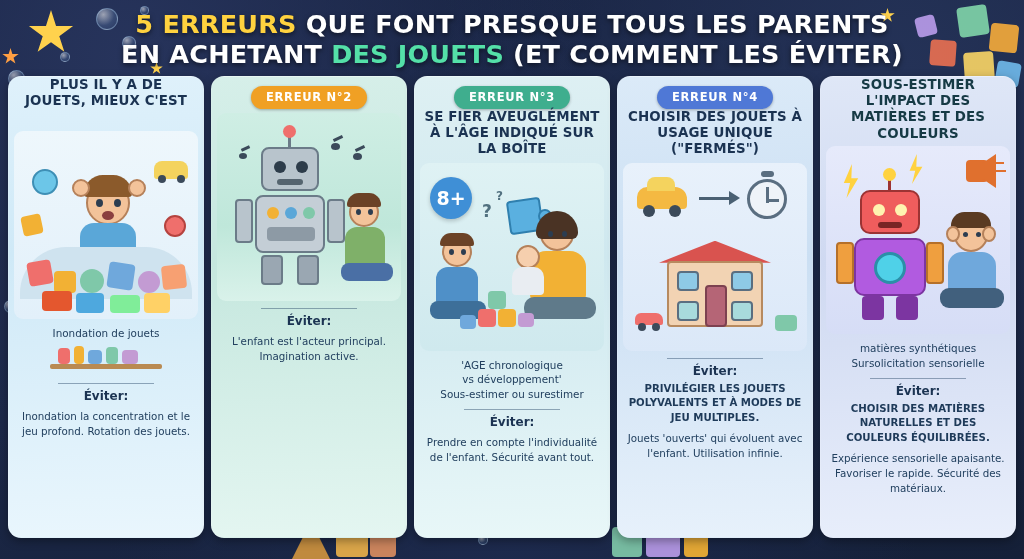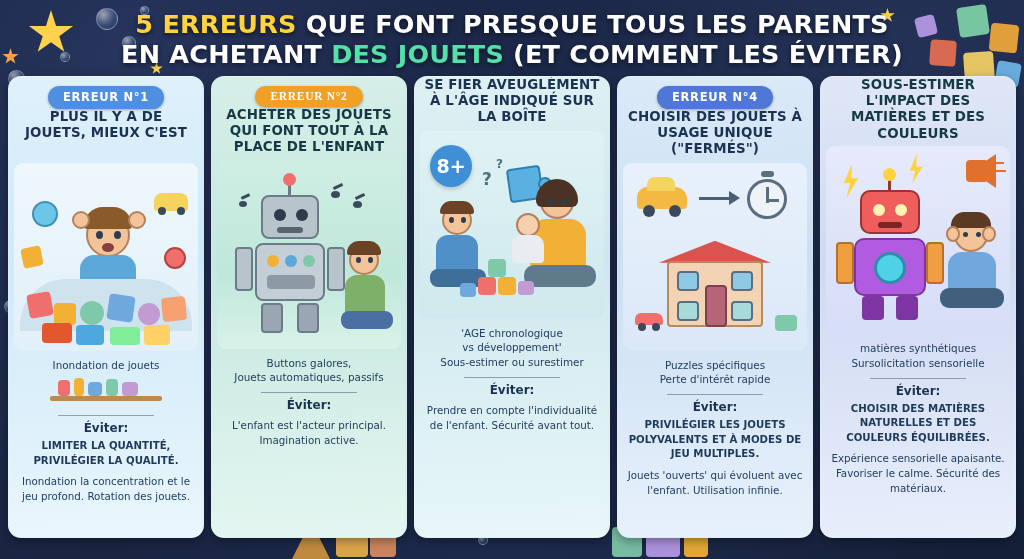--- a/index.html
+++ b/index.html
@@ -85,21 +85,21 @@
     border-radius: 13px;
     font-size: 11.5px;
     font-weight: bold;
     letter-spacing: .7px;
     color: #fff;
     text-transform: uppercase;
     box-shadow: 0 1px 3px rgba(0,0,0,.3);
     white-space: nowrap;
   }
   .b1 { background: #4f8fe0; }
-  .b2 { background: #f0a024; font-family: Liberation Serif, serif; }
+  .b2 { background: #f0a024; }
   .b3 { background: #3fae8e; }
   .b4 { background: #4f78d6; }
   .b5 { background: #e0702e; }
 
   .card-title {
     margin-top: 0;
     padding: 0 9px;
     text-align: center;
     font-size: 13.4px;
     line-height: 1.22;
@@ -212,21 +212,20 @@
   <header id="title-block">
     <h1>
       <span class="hl-yellow">5 ERREURS</span><span> QUE FONT PRESQUE TOUS LES PARENTS</span><br>
       <span>EN ACHETANT </span><span class="hl-green">DES JOUETS</span><span> (ET COMMENT LES ÉVITER)</span>
     </h1>
   </header>
 
   <div id="columns">
 
     <section class="card c1">
-      <div class="badge b1">ERREUR N°1</div>
       <div class="card-title">PLUS IL Y A DE JOUETS, MIEUX C'EST</div>
 
       <div class="illus">
         <div class="ill-bg i1"></div>
 
         <div class="sh rd" style="left:18px;top:38px;width:26px;height:26px;background:#6cc6e8;border:2px solid #3e8fb5;"></div>
         <div class="sh rr" style="left:8px;top:84px;width:20px;height:20px;background:#f2b134;transform:rotate(-12deg);"></div>
         <div class="sh rr" style="left:140px;top:30px;width:34px;height:18px;background:#f4d35e;border-radius:8px 8px 3px 3px;"></div>
         <div class="sh rd" style="left:144px;top:44px;width:8px;height:8px;background:#3b4a5a;"></div>
         <div class="sh rd" style="left:163px;top:44px;width:8px;height:8px;background:#3b4a5a;"></div>
@@ -261,34 +260,29 @@
       <div style="position:relative;width:120px;height:32px;margin-top:4px;">
         <div class="sh rr" style="left:12px;top:4px;width:12px;height:16px;background:#ef6f6c;"></div>
         <div class="sh rr" style="left:28px;top:2px;width:10px;height:18px;background:#f2b134;"></div>
         <div class="sh rr" style="left:42px;top:6px;width:14px;height:14px;background:#6fa8dc;"></div>
         <div class="sh rr" style="left:60px;top:3px;width:12px;height:17px;background:#7fc8a9;"></div>
         <div class="sh rr" style="left:76px;top:6px;width:16px;height:14px;background:#c39bd3;"></div>
         <div class="sh" style="left:4px;top:20px;width:112px;height:5px;background:#b98a52;border-radius:2px;"></div>
       </div>
 
       <div class="eviter">Éviter:</div>
-      <div class="caps">
-        <span class="line">LIMITER LA QUANTITÉ,</span>
-        <span class="line">PRIVILÉGIER LA QUALITÉ.</span>
-      </div>
       <div class="tail">
         <span class="line">Inondation la concentration</span>
         <span class="line">et le jeu profond.</span>
         <span class="line">Rotation des jouets.</span>
       </div>
     </section>
 
     <section class="card c2">
       <div class="badge b2">ERREUR N°2</div>
-      <div class="card-title">ACHETER DES JOUETS QUI FONT TOUT À LA PLACE DE L'ENFANT</div>
 
       <div class="illus">
         <div class="ill-bg i2"></div>
 
         <div class="sh rr" style="left:44px;top:34px;width:58px;height:44px;background:#b8c4cc;border:2px solid #6b7b88;border-radius:8px;"></div>
         <div class="sh rd" style="left:57px;top:48px;width:12px;height:12px;background:#2d3c4a;"></div>
         <div class="sh rd" style="left:79px;top:48px;width:12px;height:12px;background:#2d3c4a;"></div>
         <div class="sh rr" style="left:60px;top:66px;width:26px;height:6px;background:#55646f;"></div>
         <div class="sh" style="left:71px;top:20px;width:3px;height:16px;background:#6b7b88;"></div>
         <div class="sh rd" style="left:66px;top:12px;width:13px;height:13px;background:#ef6f6c;"></div>
@@ -310,32 +304,29 @@
         <div class="sh rd" style="left:22px;top:40px;width:8px;height:6px;background:#3b4a5a;"></div>
 
         <div class="sh rd" style="left:132px;top:84px;width:30px;height:30px;background:#f3c39a;border:2px solid #b5815a;"></div>
         <div class="sh" style="left:130px;top:80px;width:34px;height:14px;background:#6b4226;border-radius:17px 17px 3px 3px;"></div>
         <div class="sh rd" style="left:139px;top:96px;width:5px;height:6px;background:#2c3d50;"></div>
         <div class="sh rd" style="left:151px;top:96px;width:5px;height:6px;background:#2c3d50;"></div>
         <div class="sh" style="left:128px;top:114px;width:40px;height:40px;background:#7fb069;border-radius:12px 12px 4px 4px;"></div>
         <div class="sh" style="left:124px;top:150px;width:52px;height:18px;background:#4a6fa5;border-radius:8px;"></div>
       </div>
 
-      <div class="body-text">
-        <span class="line">Buttons galores,</span>
-        <span class="line">Jouets automatiques, passifs</span>
-      </div>
       <div class="eviter">Éviter:</div>
       <div class="tail">
         <span class="line">L'enfant est l'acteur principal.</span>
         <span class="line">Imagination active.</span>
       </div>
     </section>
 
     <section class="card c3">
+      <div class="badge b3">ERREUR N°3</div>
       <div class="card-title">SE FIER AVEUGLÉMENT À L'ÂGE INDIQUÉ SUR LA BOÎTE</div>
 
       <div class="illus">
         <div class="ill-bg i3"></div>
 
         <div class="sh rd" style="left:10px;top:14px;width:42px;height:42px;background:#3f8fd6;box-shadow:0 2px 4px rgba(0,0,0,.2);"></div>
         <div class="sh" style="left:10px;top:14px;width:42px;height:42px;color:#fff;font-size:19px;font-weight:bold;display:flex;align-items:center;justify-content:center;">8+</div>
 
         <div class="sh" style="left:62px;top:38px;color:#51707f;font-size:17px;font-weight:bold;">?</div>
         <div class="sh" style="left:76px;top:26px;color:#51707f;font-size:12px;font-weight:bold;">?</div>
@@ -407,24 +398,20 @@
         <div class="sh rr" style="left:82px;top:122px;width:22px;height:42px;background:#b56576;border:2px solid #7d4150;"></div>
         <div class="sh rr" style="left:54px;top:138px;width:22px;height:20px;background:#a8dadc;border:2px solid #5a6e80;"></div>
         <div class="sh rr" style="left:108px;top:138px;width:22px;height:20px;background:#a8dadc;border:2px solid #5a6e80;"></div>
 
         <div class="sh rr" style="left:12px;top:150px;width:28px;height:12px;background:#ef6f6c;border-radius:6px 7px 2px 2px;"></div>
         <div class="sh rd" style="left:15px;top:160px;width:8px;height:8px;background:#3b4a5a;"></div>
         <div class="sh rd" style="left:29px;top:160px;width:8px;height:8px;background:#3b4a5a;"></div>
         <div class="sh rr" style="left:152px;top:152px;width:22px;height:16px;background:#7fc8a9;"></div>
       </div>
 
-      <div class="body-text">
-        <span class="line">Puzzles spécifiques</span>
-        <span class="line">Perte d'intérêt rapide</span>
-      </div>
       <div class="eviter">Éviter:</div>
       <div class="caps">
         <span class="line">PRIVILÉGIER LES JOUETS</span>
         <span class="line">POLYVALENTS ET À MODES DE</span>
         <span class="line">JEU MULTIPLES.</span>
       </div>
       <div class="tail">
         <span class="line">Jouets 'ouverts' qui évoluent</span>
         <span class="line">avec l'enfant.</span>
         <span class="line">Utilisation infinie.</span>
@@ -473,21 +460,21 @@
         <span class="line">Sursolicitation sensorielle</span>
       </div>
       <div class="eviter">Éviter:</div>
       <div class="caps">
         <span class="line">CHOISIR DES MATIÈRES</span>
         <span class="line">NATURELLES ET DES COULEURS</span>
         <span class="line">ÉQUILIBRÉES.</span>
       </div>
       <div class="tail">
         <span class="line">Expérience sensorielle apaisante.</span>
-        <span class="line">Favoriser le calme.</span>
+        <span class="line">Favoriser le rapide.</span>
         <span class="line">Sécurité des matériaux.</span>
       </div>
     </section>
 
   </div>
 
   <div id="footer-deco">
     <div class="deco" style="left:292px;top:20px;width:38px;height:38px;background:#c08a3e;clip-path:polygon(50% 0,100% 100%,0 100%);"></div>
     <div class="deco cube" style="left:336px;top:24px;width:32px;height:32px;background:#e9b04a;"></div>
     <div class="deco cube" style="left:370px;top:30px;width:26px;height:26px;background:#d98c5f;"></div>

